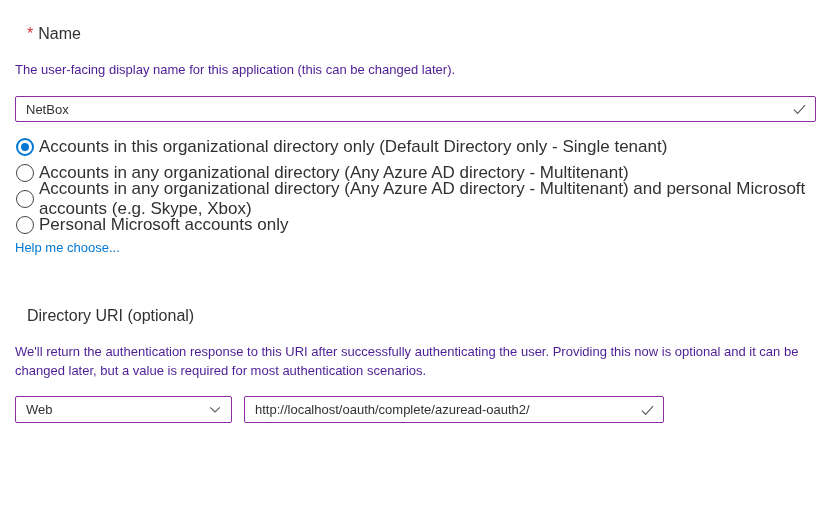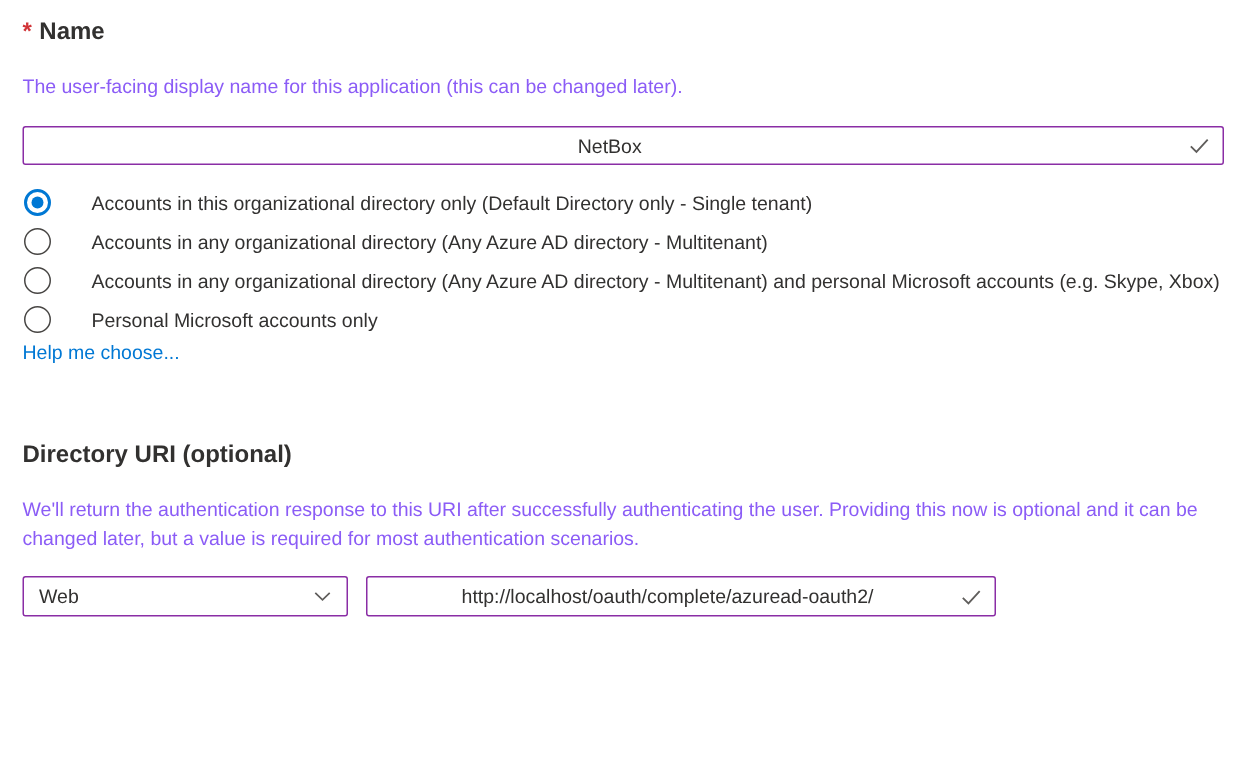--- a/index.html
+++ b/index.html
@@ -7,53 +7,52 @@
   body {
     width: 829px; height: 516px;
     background: #ffffff;
     font-family: "Liberation Sans", sans-serif;
     color: #323130;
     overflow: hidden;
   }
   .page { padding: 12px 14px 0 15px; }
 
   .section-title {
-    margin: 0;
+    margin: 12px;
     font-size: 16px;
-    font-weight: 700;
+    font-weight: 400;
     line-height: 20px;
     color: #323130;
   }
   .required { color: #d13438; margin-right: 5px; }
 
   .desc {
     margin: 16px 0 0 0;
     font-size: 13px;
     line-height: 19px;
-    color: #8b5cf6;
+    color: #4c1d95;
     max-width: 801px;
   }
 
   .input-wrap {
     position: relative;
     margin-top: 17px;
     height: 26px;
   }
   .input-wrap.full { width: 801px; }
   .text-input {
     width: 100%; height: 100%;
     border: 1px solid #8a2da5;
     border-radius: 2px;
     padding: 0 28px 0 10px;
     font-family: "Liberation Sans", sans-serif;
     font-size: 13px;
     color: #323130;
     outline: none;
     background: #ffffff;
-    text-align: center;
   }
   .input-icon {
     position: absolute;
     right: 9px; top: 50%;
     transform: translateY(-50%);
     width: 15px; height: 15px;
     pointer-events: none;
     display: flex; align-items: center; justify-content: center;
   }
 
@@ -78,22 +77,22 @@
   }
   .radio-row.selected .radio-circle { border: 2px solid #0078d4; }
   .radio-row.selected .radio-circle::after {
     content: "";
     position: absolute;
     inset: 3px;
     border-radius: 50%;
     background: #0078d4;
   }
   .radio-label {
-    margin-left: 27px;
-    font-size: 13px;
+    margin-left: 5px;
+    font-size: 17px;
     color: #323130;
   }
 
   .help-link {
     display: inline-block;
     font-size: 13px;
     color: #0078d4;
     text-decoration: none;
     cursor: pointer;
   }

